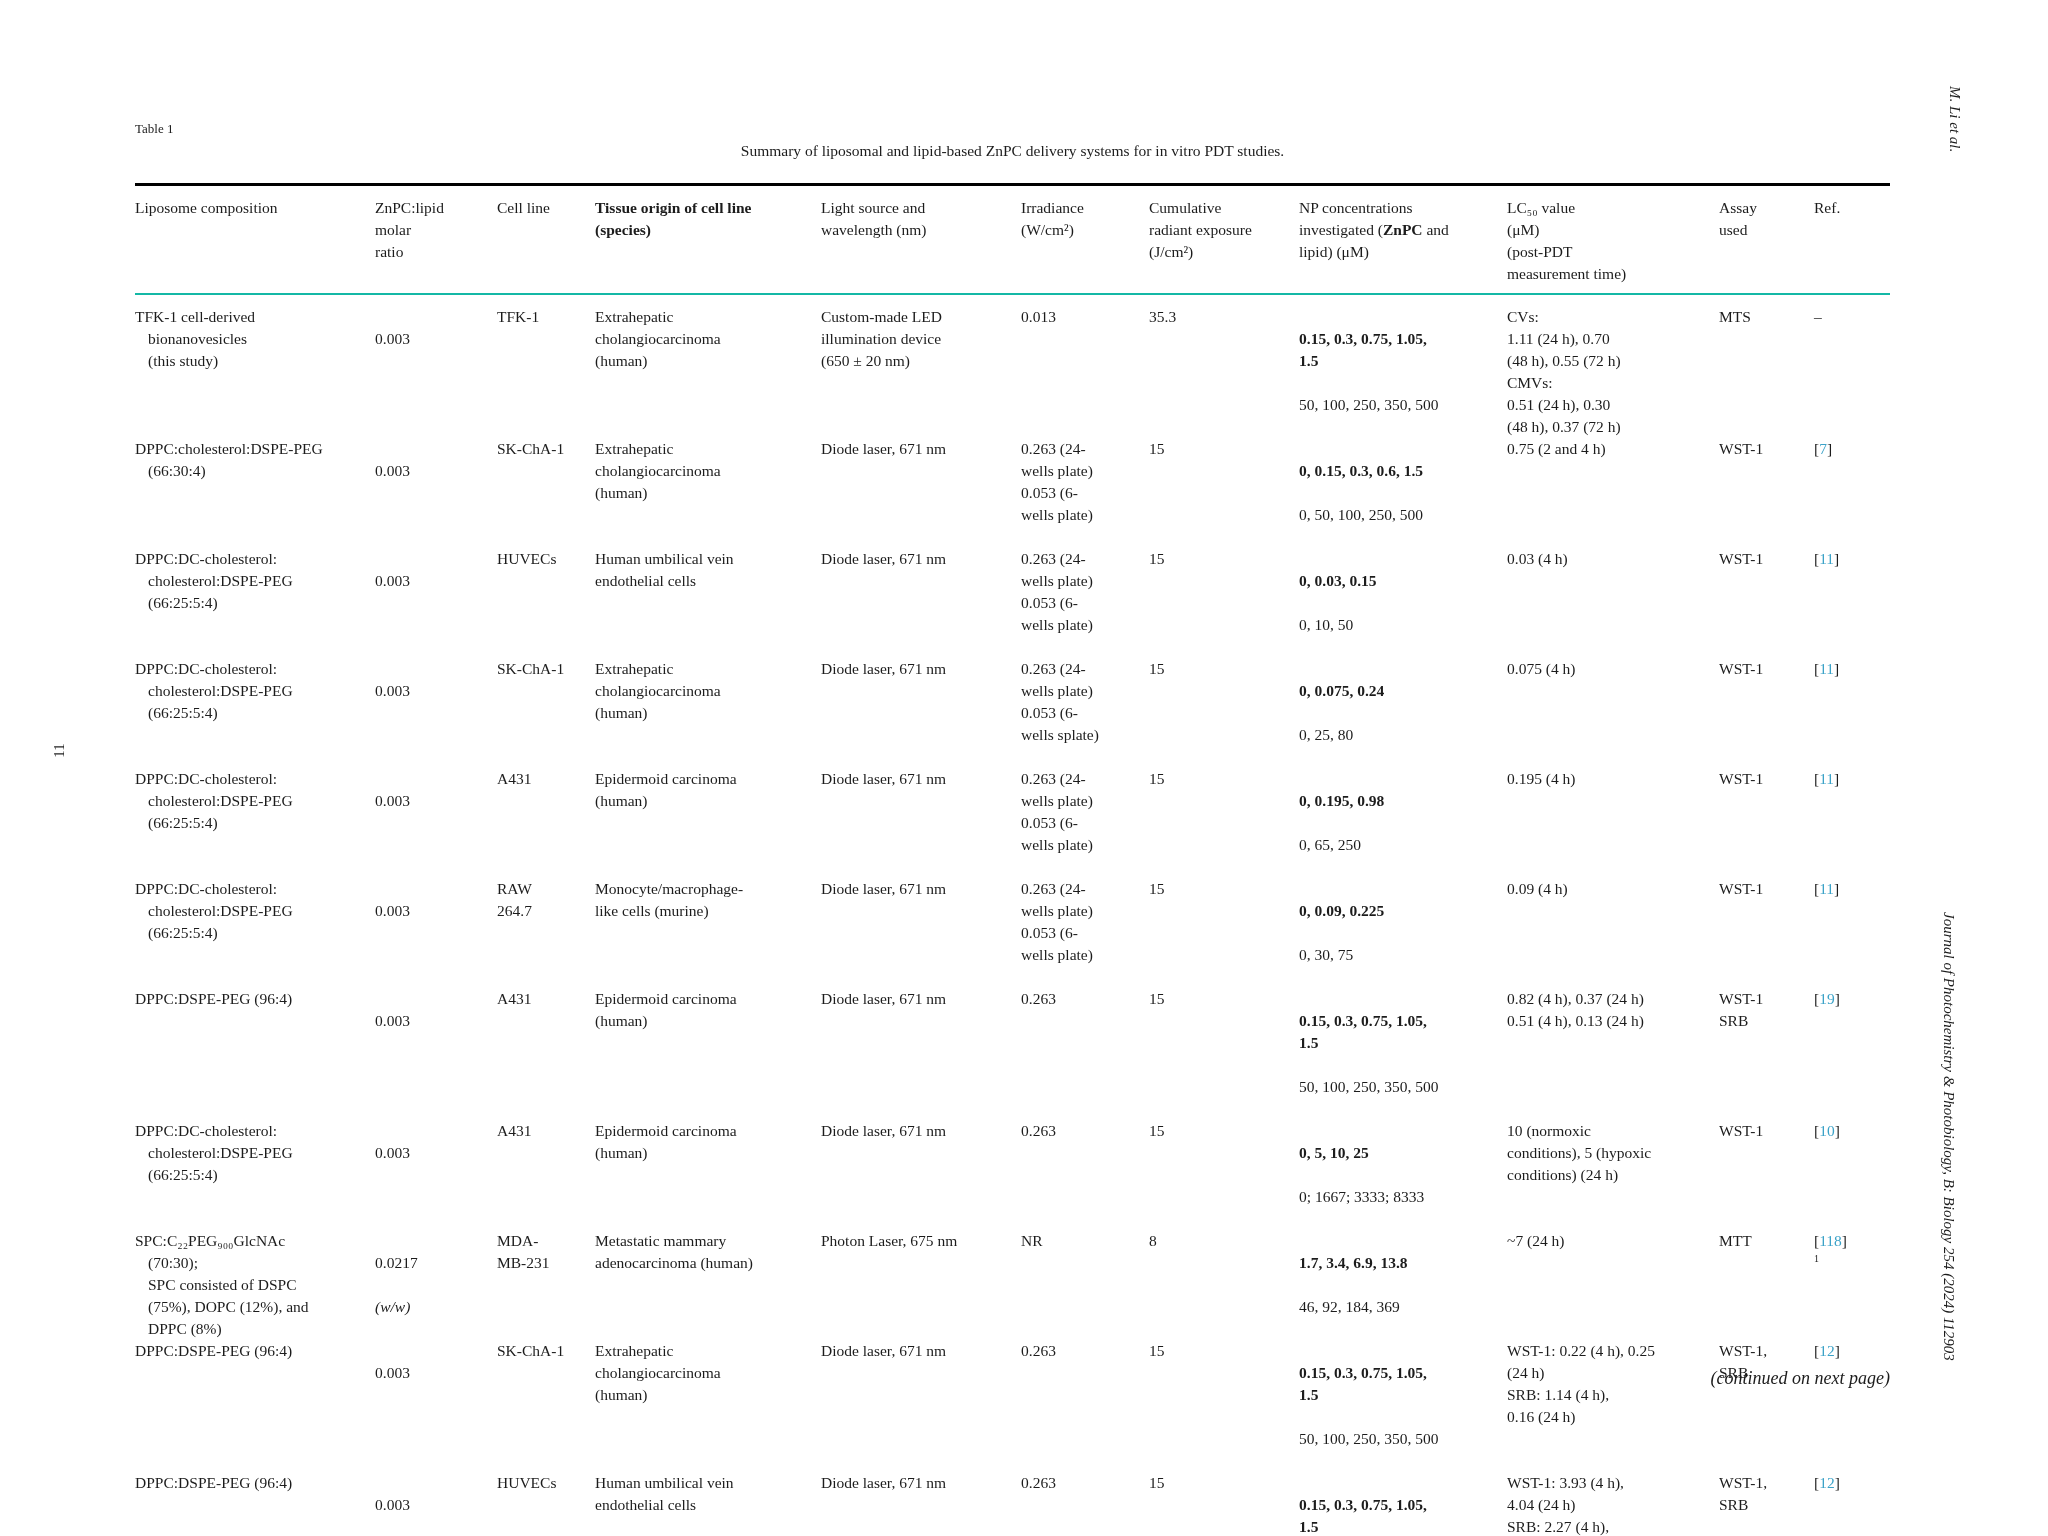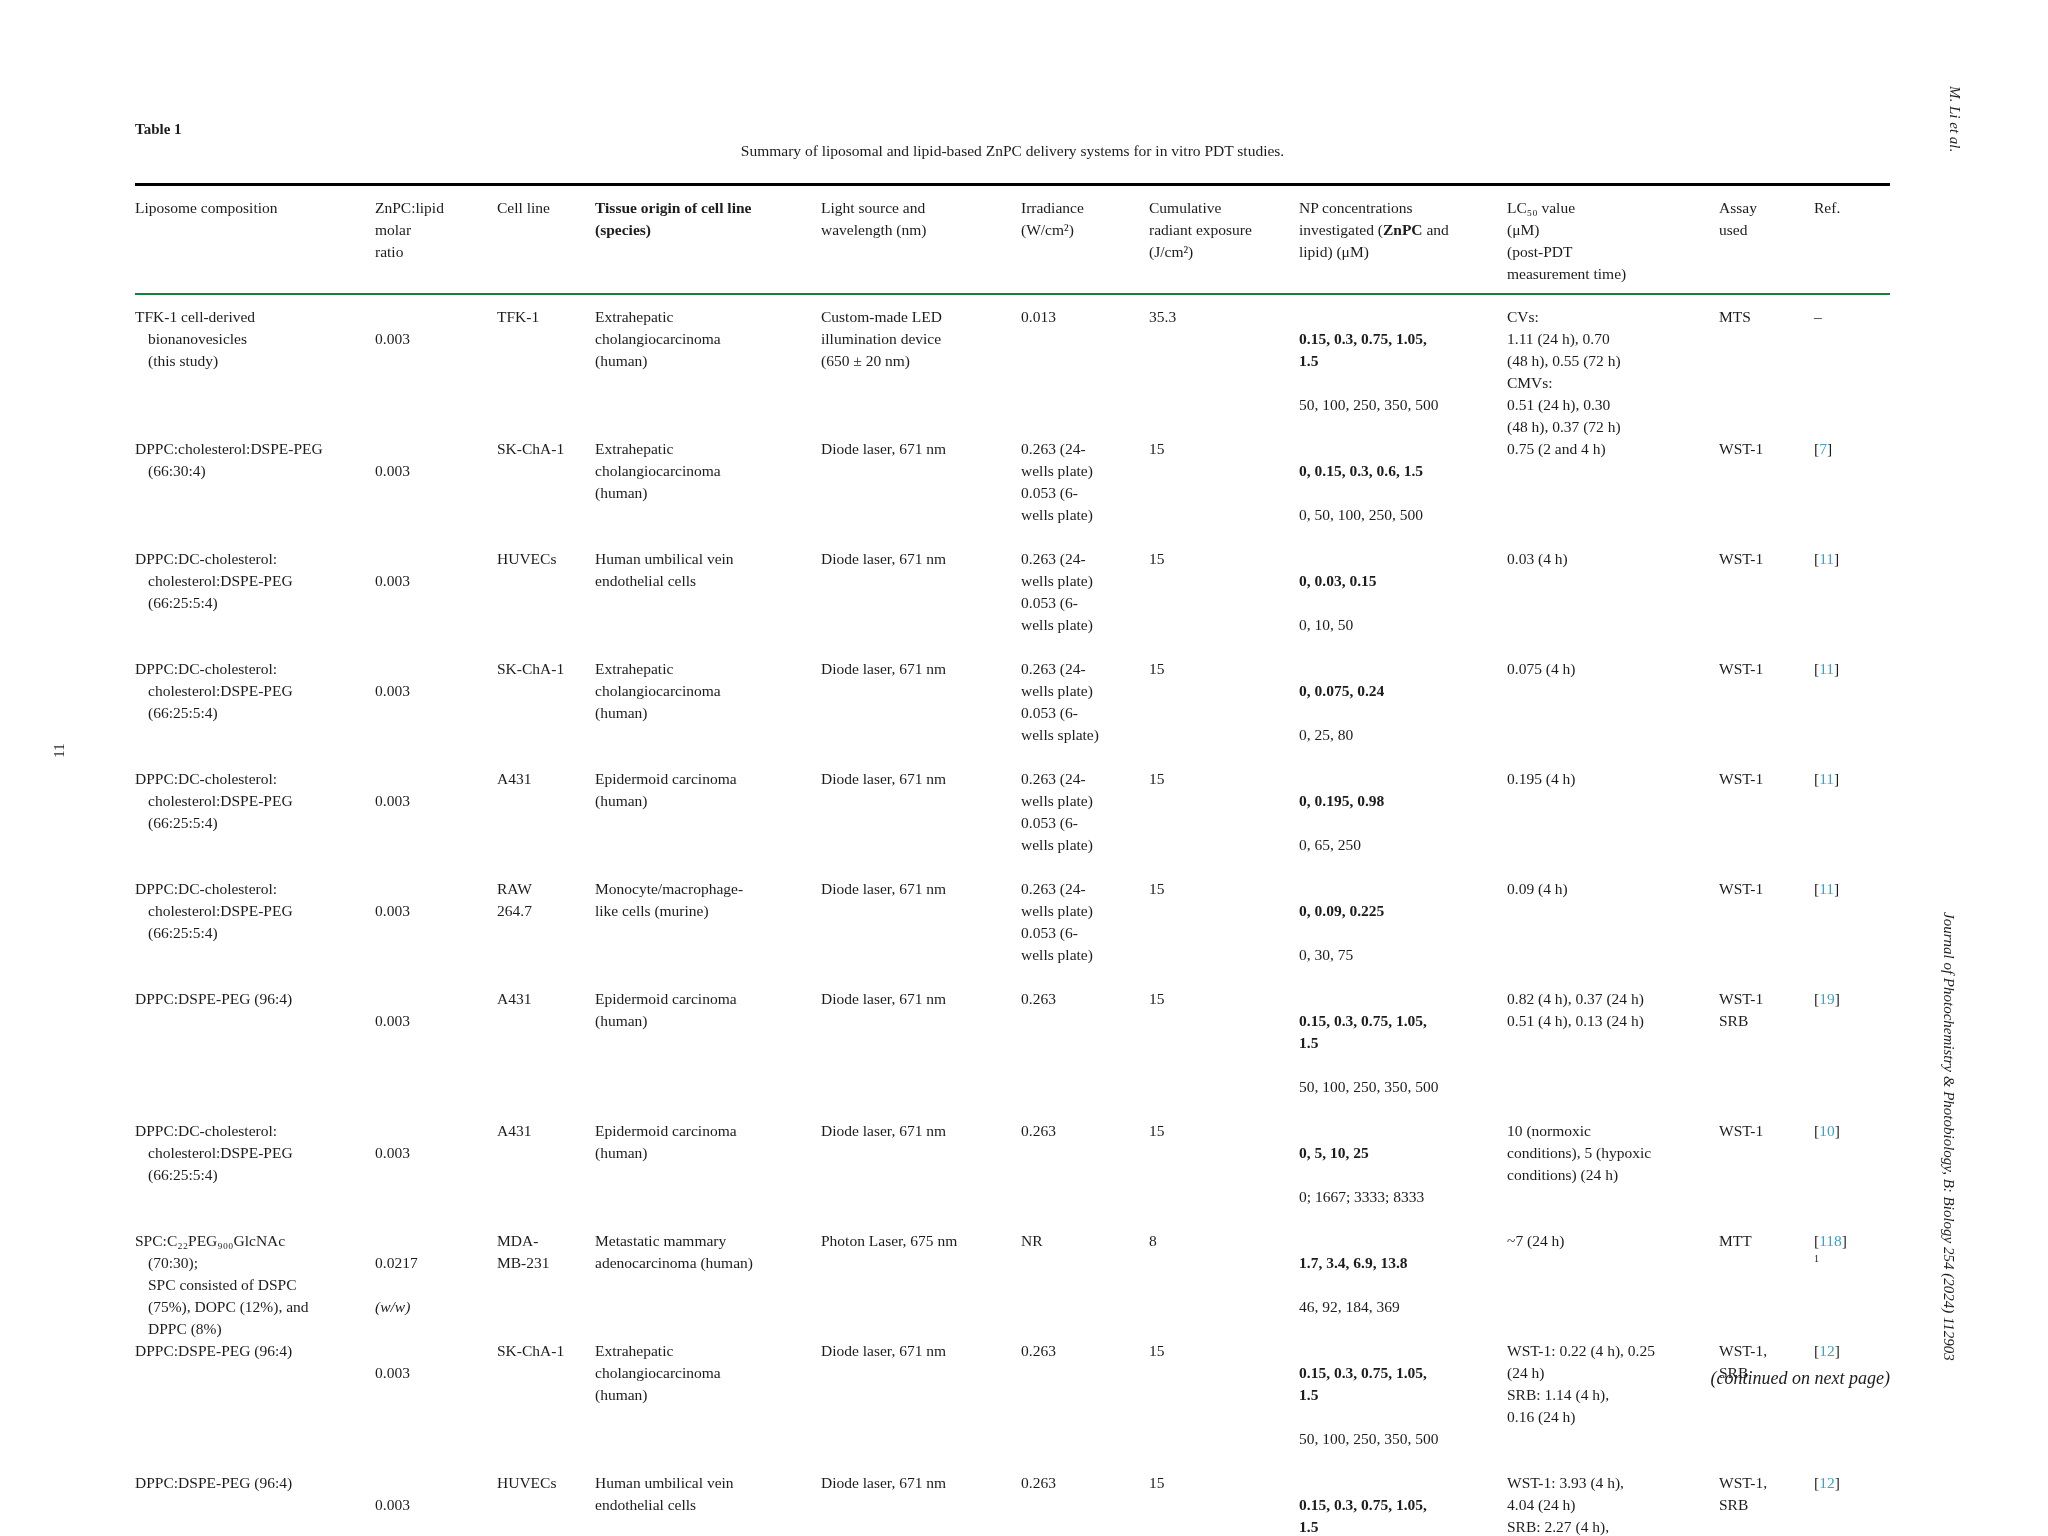--- a/index.html
+++ b/index.html
@@ -2,32 +2,32 @@
 <html><head>
 <meta charset="utf-8">
 <style>
   html,body { margin:0; padding:0; background:#ffffff; }
   .page {
     position:relative; width:2048px; height:1536px; background:#fff;
     font-family:"Liberation Serif","DejaVu Serif",serif;
     color:#1c1c1c; overflow:hidden;
   }
   .table-wrap { position:absolute; left:135px; top:118px; width:1755px; }
-  .tbl-label { font-weight:bold; font-size:15px; line-height:22px; }
+  .tbl-label { font-weight:normal; font-size:13px; line-height:22px; }
   .tbl-caption { font-size:15.5px; line-height:22px; margin-bottom:21px;text-align:center; }
   table.main {
     width:1755px; table-layout:fixed; border-collapse:collapse;
     border-top:3px solid #000;
     font-size:15.5px; line-height:22px;
   }
   th, td {
     box-sizing:border-box; vertical-align:top; text-align:left;
     font-weight:normal; padding:0 16px 0 0; white-space:pre-line;
   }
-  thead th { padding-top:11px; padding-bottom:8px; border-bottom:2px solid #15803d; }
+  thead th { padding-top:11px; padding-bottom:8px; border-bottom:2px solid #14b8a6; }
   tbody tr:first-child td { padding-top:11px; }
   .col-comp  { width:240px; }
   .col-ratio { width:122px; }
   .col-cell  { width:98px; }
   .col-tissue{ width:226px;font-weight:bold; }
   .col-light { width:200px; }
   .col-irr   { width:128px; }
   .col-cre   { width:150px; }
   .col-np    { width:208px; }
   .col-lc    { width:212px; }

